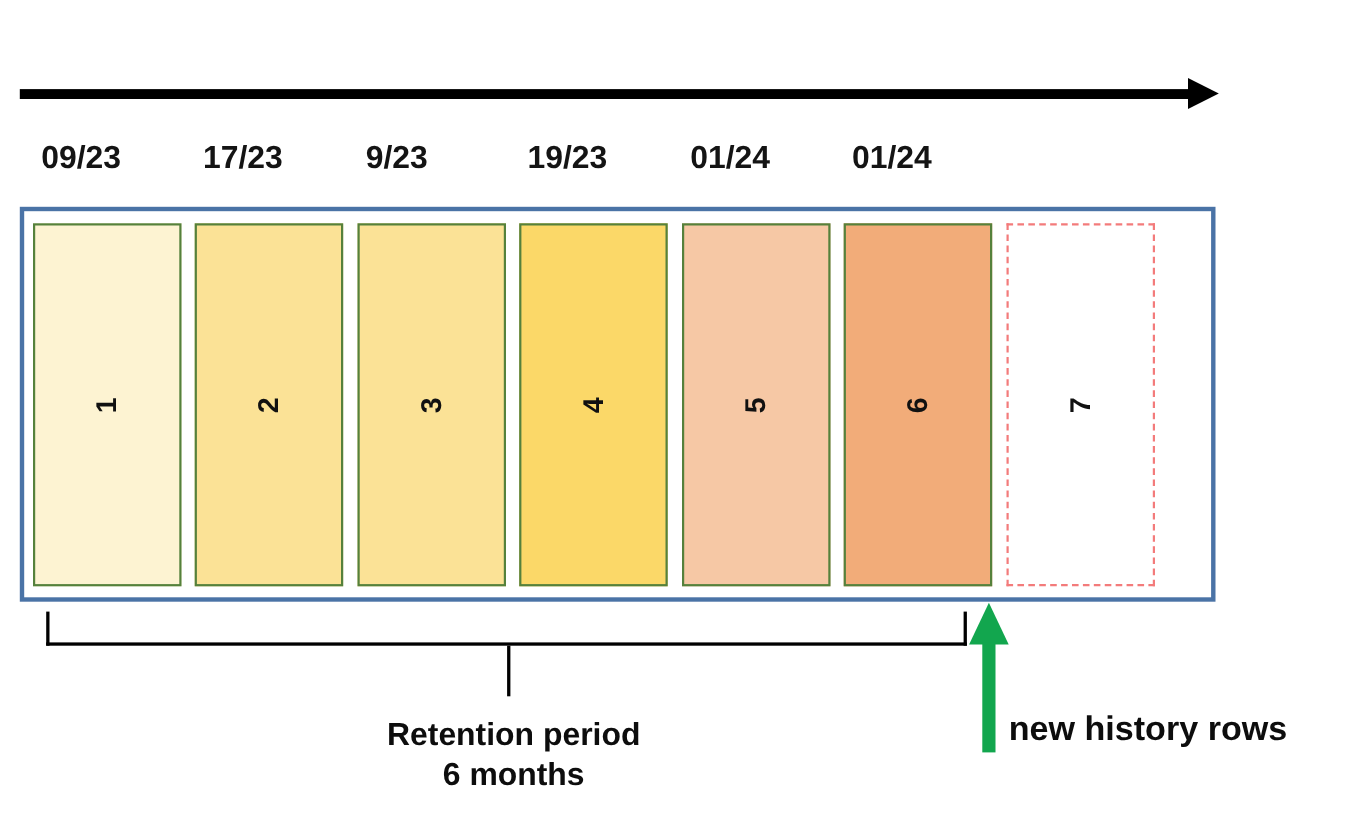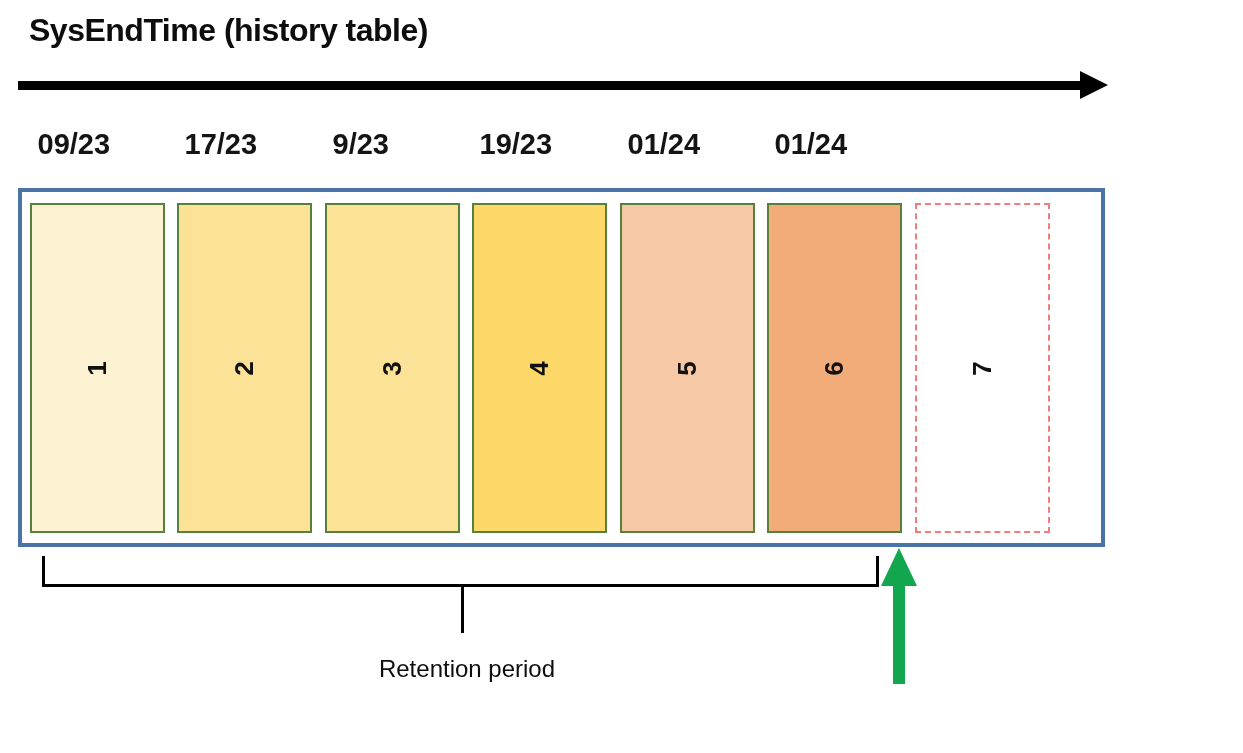--- a/index.html
+++ b/index.html
@@ -42,41 +42,40 @@
   }
   .segment .num{
     transform:rotate(-90deg);
     font-size:26px;font-weight:bold;color:#111;
   }
   
   .bracket-line{position:absolute;background:#000;}
   
   .retention{
     position:absolute;left:302px;top:650px;width:330px;
-    text-align:center;font-size:24px;font-weight:normal;color:#0d0d0d;
+    text-align:center;font-size:29px;font-weight:bold;color:#0d0d0d;
     line-height:37px;
   }
   
   .ga-head{
     position:absolute;left:881px;top:548px;width:0;height:0;
     border-left:18px solid transparent;border-right:18px solid transparent;
   }
   .ga-shaft{position:absolute;left:893px;top:584px;width:12px;height:100px;}
   
   .new-rows{
     position:absolute;left:917px;top:645px;
     font-size:31px;font-weight:bold;color:#0d0d0d;white-space:nowrap;
   }
 </style>
 </head>
 <body>
 
 <div id="stage">
 
-  <div class="title">SysEndTime (history table)</div>
 
   <div class="tl-shaft" style="background: rgb(0, 0, 0);"></div>
   <div class="tl-head" style="border-left-color: rgb(0, 0, 0);"></div>
 
   <div id="months">
       <div class="month" style="left: 37.5px;">09/23</div>
       <div class="month" style="left: 184.5px;">17/23</div>
       <div class="month" style="left: 332.5px;">9/23</div>
       <div class="month" style="left: 479.5px;">19/23</div>
       <div class="month" style="left: 627.5px;">01/24</div>
@@ -109,19 +108,21 @@
       </div>
     </div>
 
   <div class="bracket-line" style="left: 42px; top: 556px; width: 3px; height: 31px; background: rgb(0, 0, 0);"></div>
   <div class="bracket-line" style="left: 42px; top: 584px; width: 837px; height: 3px; background: rgb(0, 0, 0);"></div>
   <div class="bracket-line" style="left: 876px; top: 556px; width: 3px; height: 31px; background: rgb(0, 0, 0);"></div>
   <div class="bracket-line" style="left: 461px; top: 587px; width: 3px; height: 46px; background: rgb(0, 0, 0);"></div>
 
   <div class="retention">
     <div>Retention period</div>
+    <div>6 months</div>
   </div>
 
   <div class="ga-head" style="border-bottom: 38px solid rgb(18, 166, 78);"></div>
   <div class="ga-shaft" style="background: rgb(18, 166, 78);"></div>
 
+  <div class="new-rows">new history rows</div>
 
 </div>
 
 </body></html>

